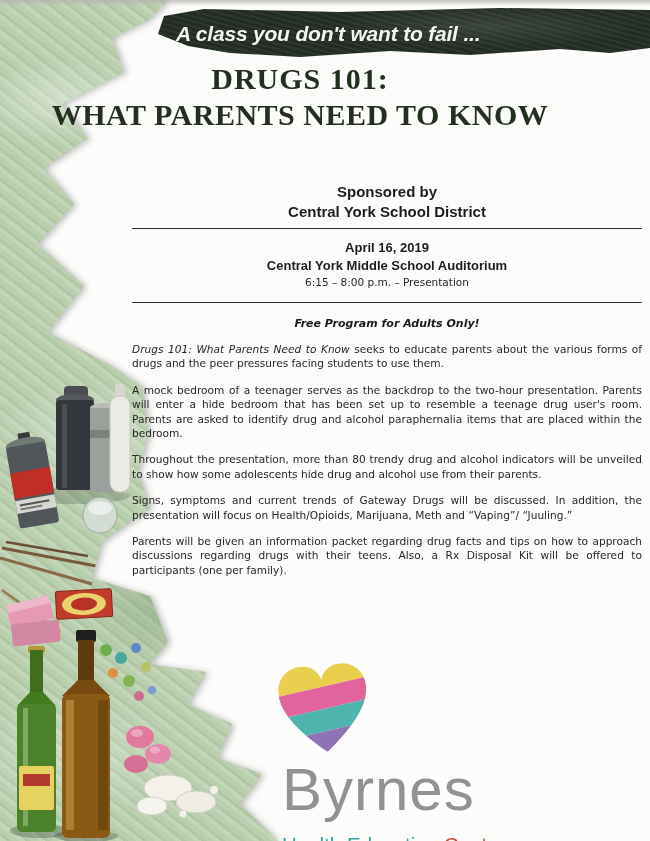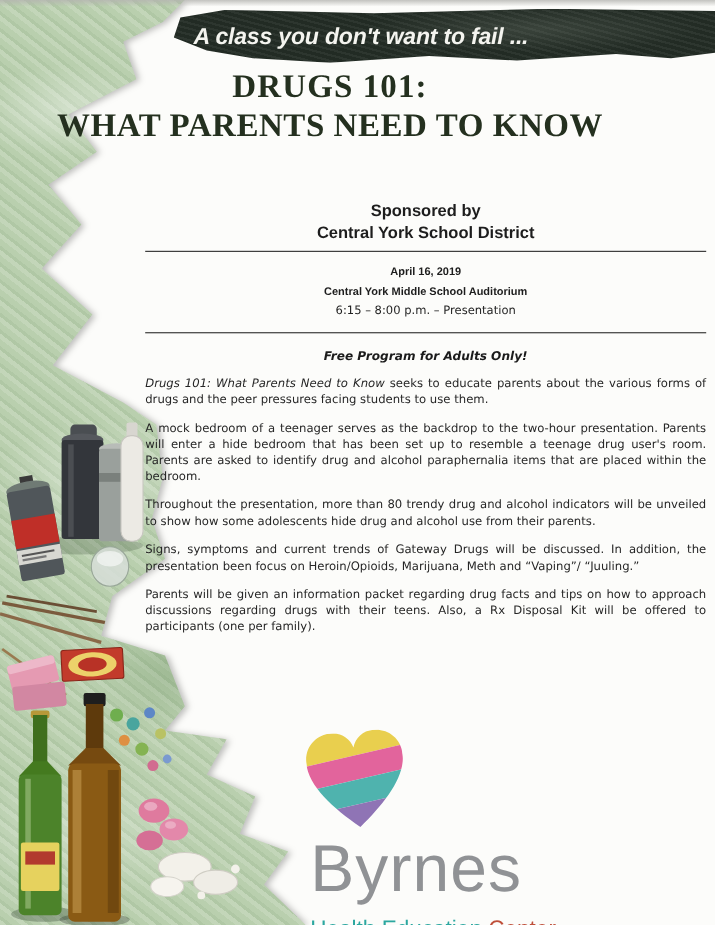--- a/index.html
+++ b/index.html
@@ -51,21 +51,21 @@
   .title-block {
     position:absolute; left:45px; top:62px; width:510px; text-align:center; z-index:4;
     font-family:"Liberation Serif", serif; font-weight:bold; color:#24301f;
   }
   .title-line1 { font-size:30px; line-height:34px; letter-spacing:1px; }
   .title-line2 { font-size:30px; line-height:34px; letter-spacing:0.5px; margin-top:2px; }
 
   
   .content { position:absolute; left:132px; top:182px; width:510px; z-index:4; }
   .bold15 { font-family:"Liberation Sans", sans-serif; font-weight:bold; font-size:15px; line-height:20px; text-align:center; color:#1d1d1d; }
-  .bold13 { font-family:"Liberation Sans", sans-serif; font-weight:bold; font-size:10px; line-height:18px; text-align:center; color:#1d1d1d; }
+  .bold13 { font-family:"Liberation Sans", sans-serif; font-weight:bold; font-size:13px; line-height:18px; text-align:center; color:#1d1d1d; }
   .rule { border:none; border-top:1.6px solid #2b2b2b; margin:6px 0 0 0; width:100%; }
   .mt10 { margin-top:10px; } .mt12 { margin-top:12px; }
   .sched { font-size:10.5px; line-height:15px; text-align:center; color:#1f1f1f; }
   .free-note { margin-top:14px; font-size:11px; font-weight:bold; font-style:italic; text-align:center; color:#1b1b1b; }
   .para { margin:12px 0 0 0; font-size:10.6px; line-height:14.4px; text-align:justify; color:#262626; }
   .para .lead { font-weight:normal; font-style:italic; }
 
   
   .logo { position:absolute; left:274px; top:656px; width:372px; height:118px; display:flex; align-items:flex-start; z-index:4;flex-direction:column; }
   .heart { width:100px; height:96px; margin-top:6px; transform:rotate(-5deg); flex:none; }
@@ -216,21 +216,21 @@
     <div class="bold15">Central York School District</div>
     <hr class="rule">
     <div class="bold13 mt10">April 16, 2019</div>
     <div class="bold13">Central York Middle School Auditorium</div>
     <div class="sched">6:15 – 8:00 p.m. – Presentation</div>
     <hr class="rule mt12">
     <div class="free-note">Free Program for Adults Only!</div>
     <p class="para"><span class="lead">Drugs 101: What Parents Need to Know</span><span> seeks to educate parents about the various forms of drugs and the peer pressures facing students to use them.</span></p>
     <p class="para">A mock bedroom of a teenager serves as the backdrop to the two-hour presentation. Parents will enter a hide bedroom that has been set up to resemble a teenage drug user's room. Parents are asked to identify drug and alcohol paraphernalia items that are placed within the bedroom.</p>
     <p class="para">Throughout the presentation, more than 80 trendy drug and alcohol indicators will be unveiled to show how some adolescents hide drug and alcohol use from their parents.</p>
-    <p class="para">Signs, symptoms and current trends of Gateway Drugs will be discussed. In addition, the presentation been focus on Heroin/Opioids, Marijuana, Meth and “Vaping”/ “Juuling.”</p>
+    <p class="para">Signs, symptoms and current trends of Gateway Drugs will be discussed. In addition, the presentation will focus on Health/Opioids, Marijuana, Meth and “Vaping”/ “Juuling.”</p>
     <p class="para">Parents will be given an information packet regarding drug facts and tips on how to approach discussions regarding drugs with their teens. Also, a Rx Disposal Kit will be offered to participants (one per family).</p>
   </div>
 
   <div class="logo">
     <svg class="heart" viewBox="0 0 100 96">
       <defs>
         <clipPath id="heartClip">
           <path d="M50 90 C27 71 6 49 6 28 C6 12 18 3 30.5 3 C40.5 3 47.5 9 50 17.5 C52.5 9 59.5 3 69.5 3 C82 3 94 12 94 28 C94 49 73 71 50 90 Z"></path>
         </clipPath>
       </defs>

